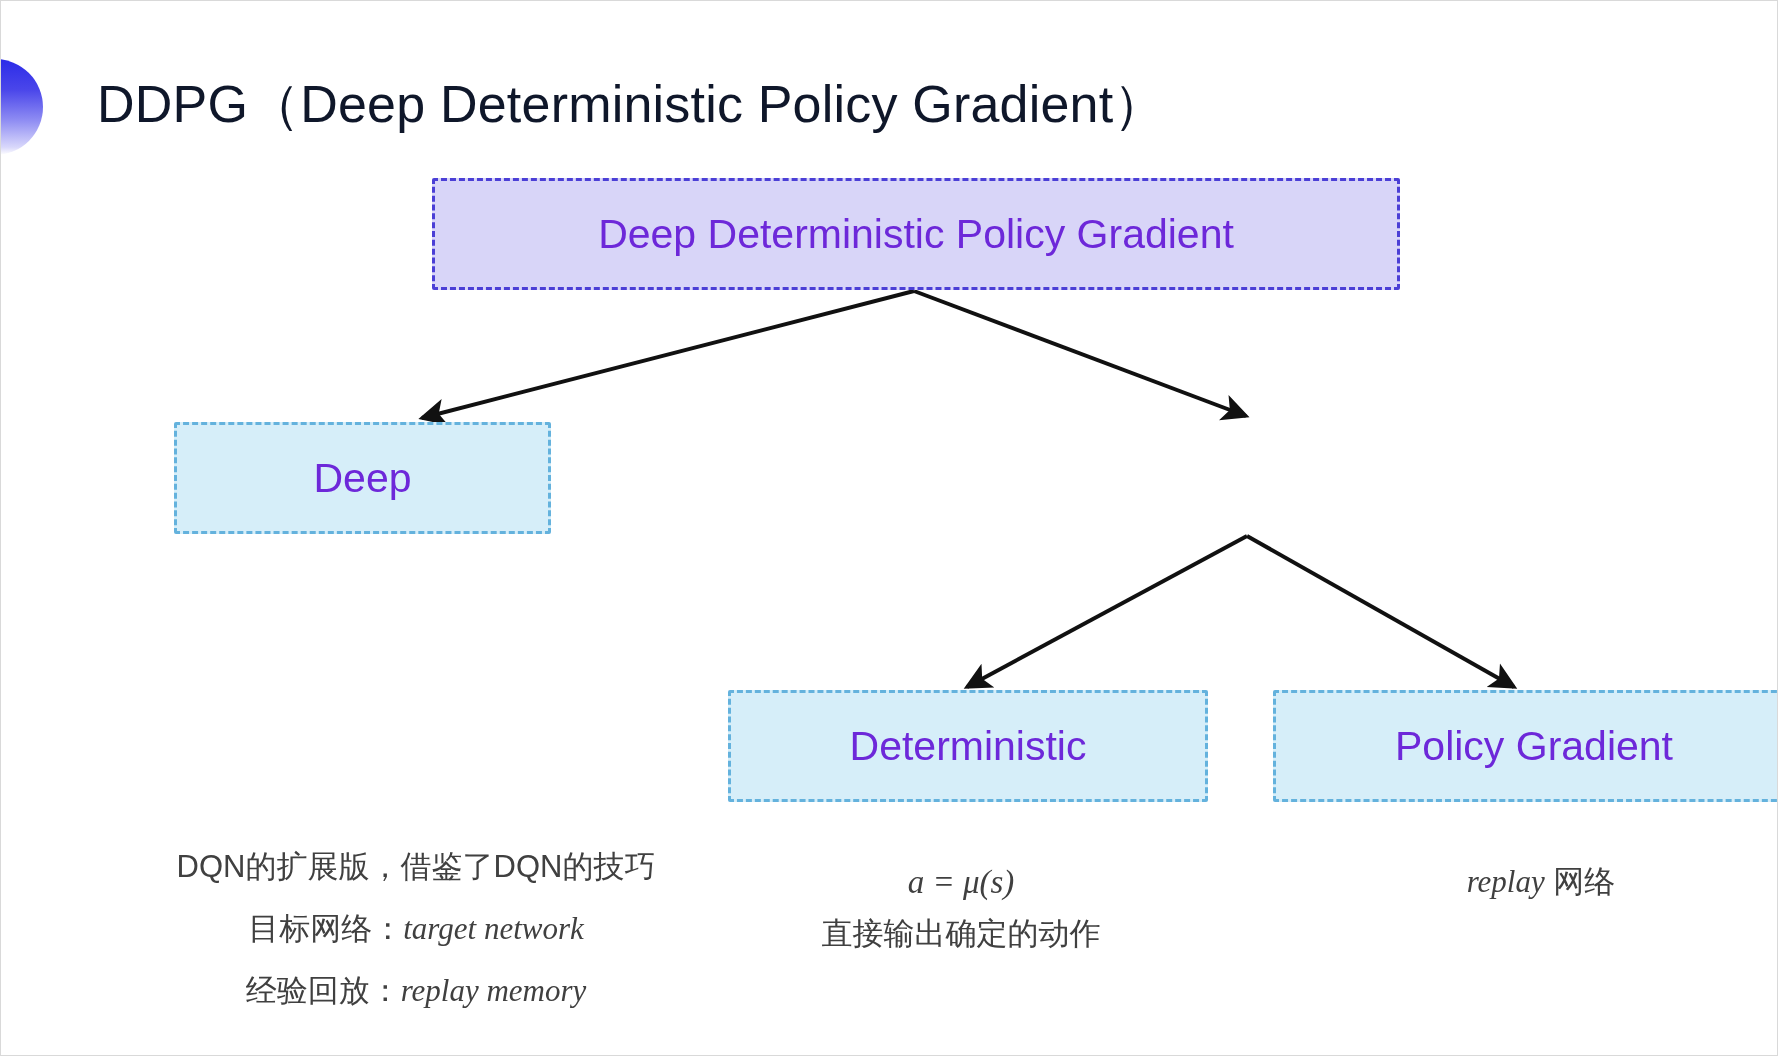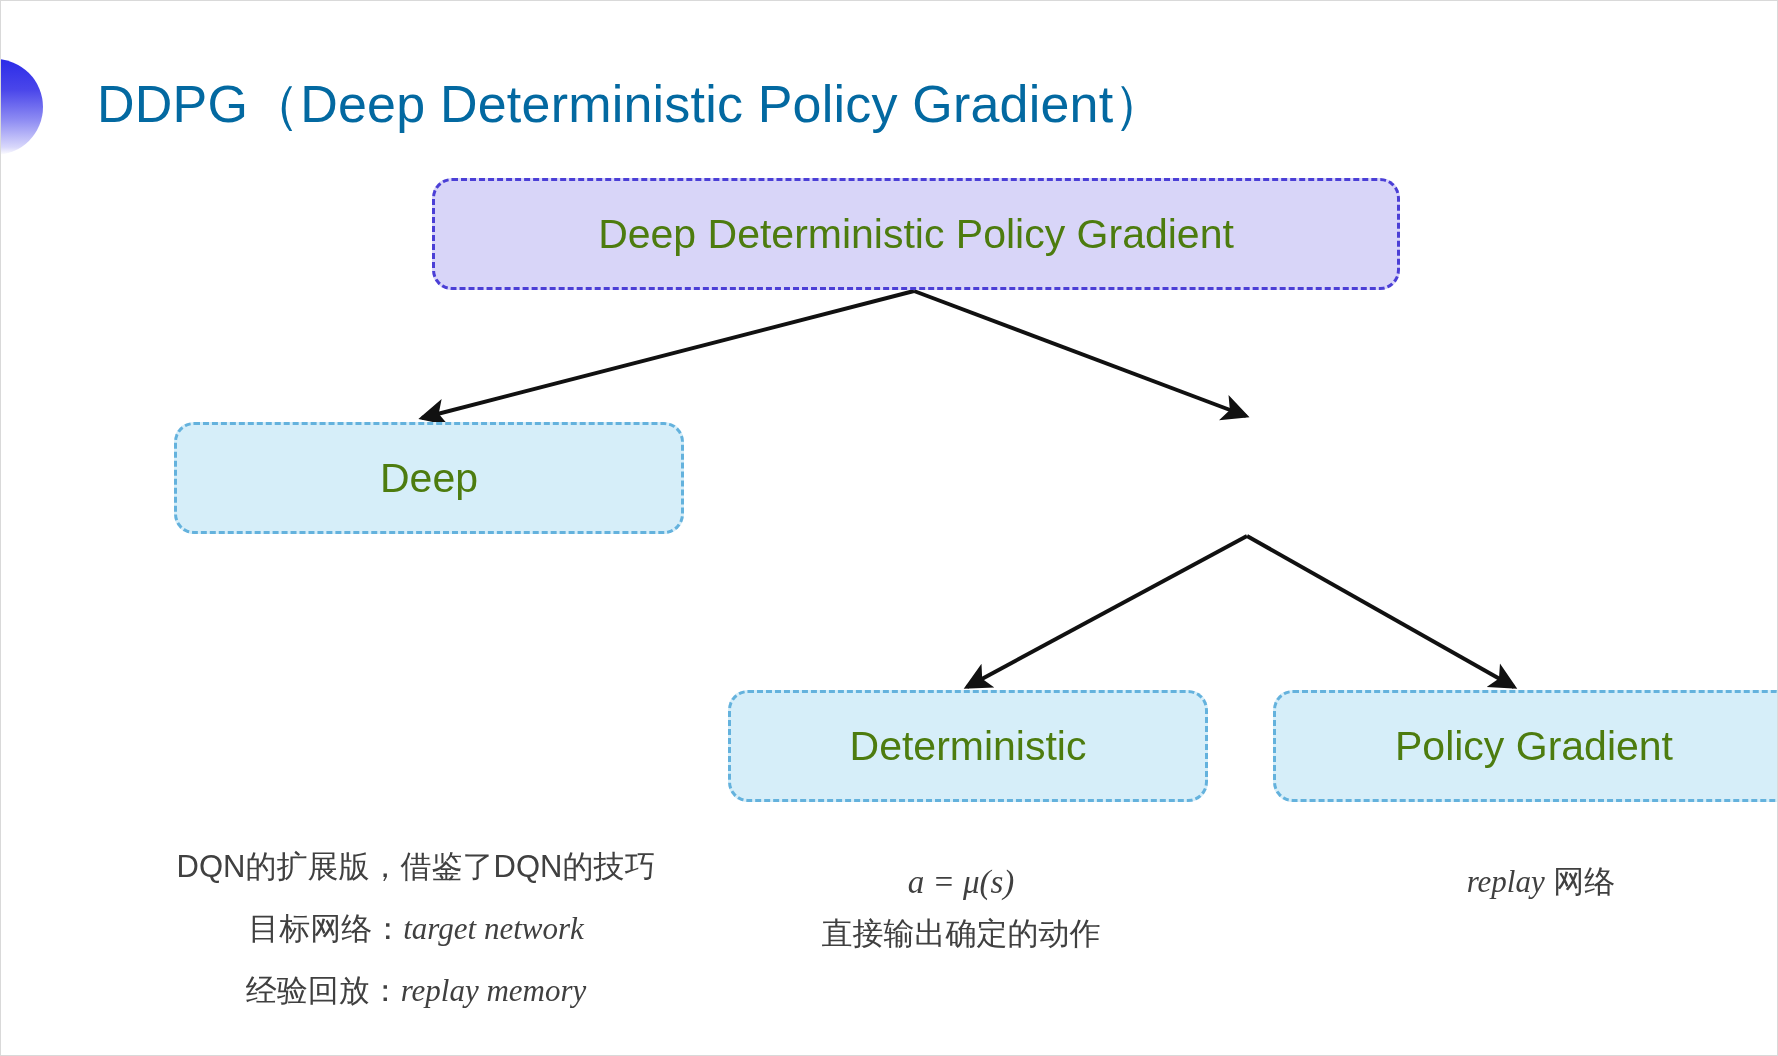--- a/index.html
+++ b/index.html
@@ -27,21 +27,21 @@
     height: 96px;
     border-radius: 0 48px 48px 0;
     background: linear-gradient(to bottom, #2b2be8 0%, #4a46ea 32%, #8f8df3 64%, #d9d8fb 92%, #ffffff 100%);
   }
   #page-title {
     position: absolute;
     left: 96px;
     top: 64px;
     font-size: 52px;
     line-height: 78px;
-    color: #0369a1;
+    color: #0f172a;
     font-weight: 400;
     white-space: nowrap;
     letter-spacing: 0.2px;
   }
 
   
   #diagram {
     position: absolute;
     left: 0;
     top: 0;
@@ -54,26 +54,26 @@
     top: 0;
     width: 1778px;
     height: 1056px;
     pointer-events: none;
   }
 
   
   .node {
     position: absolute;
     box-sizing: border-box;
-    border-radius: 20px;
+    border-radius: 2px;
     display: flex;
     align-items: center;
     justify-content: center;
     text-align: center;
-    color: #4d7c0f;
+    color: #6d28d9;
     font-weight: 400;
   }
   .node.purple {
     background: #d8d5f8;
     border: 3px dashed #4b3fd6;
   }
   .node.blue {
     background: #d6eef9;
     border: 3px dashed #64b2dd;
   }
@@ -85,21 +85,21 @@
   #node-root {
     left: 431px;
     top: 177px;
     width: 968px;
     height: 112px;
     font-size: 41px;
   }
   #node-deep {
     left: 173px;
     top: 421px;
-    width: 510px;
+    width: 377px;
     height: 112px;
     font-size: 41px;
   }
   #node-dpg {
     left: 845px;
     top: 419px;
     width: 817px;
     height: 116px;
     font-size: 41px;
   }

